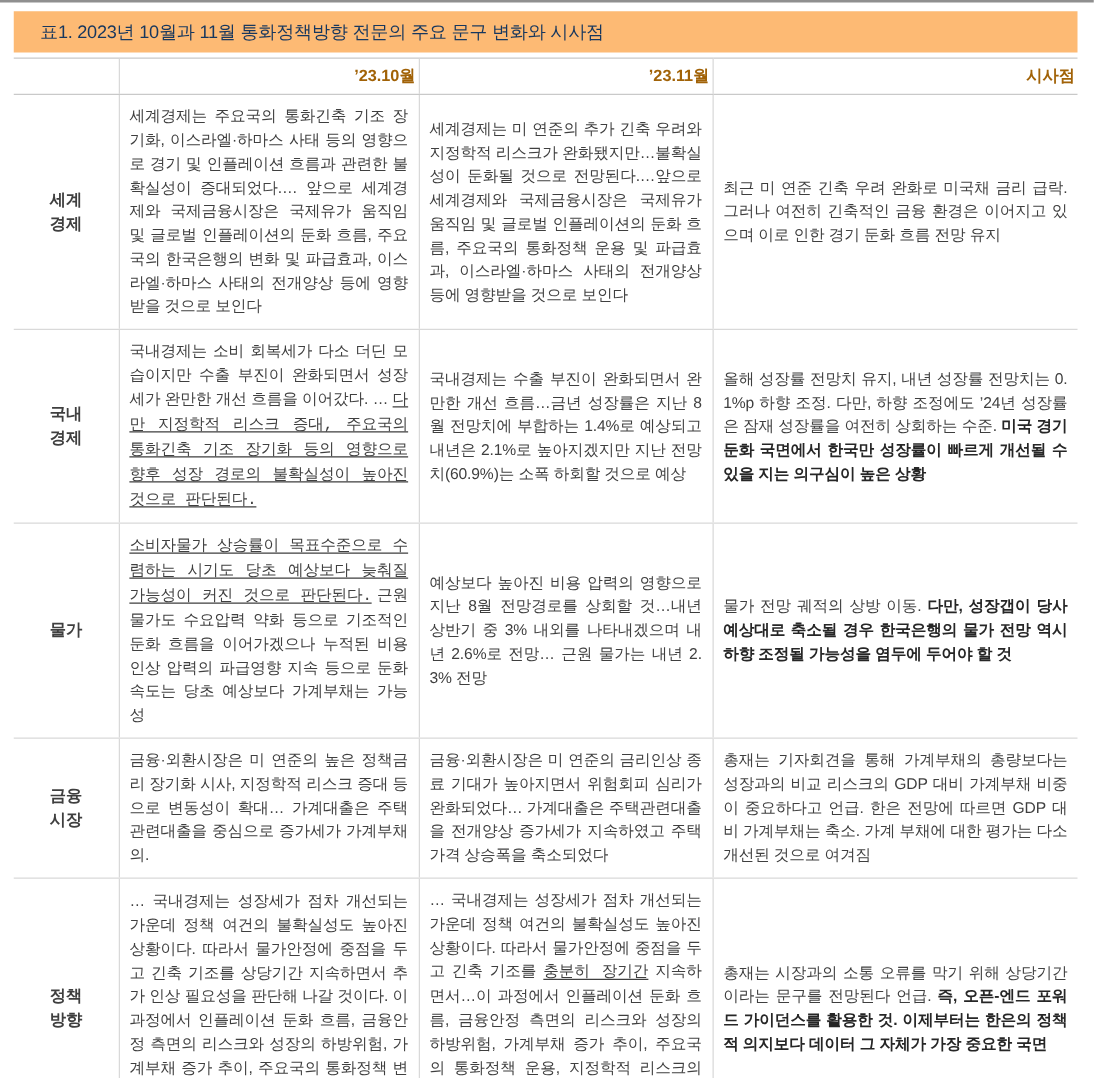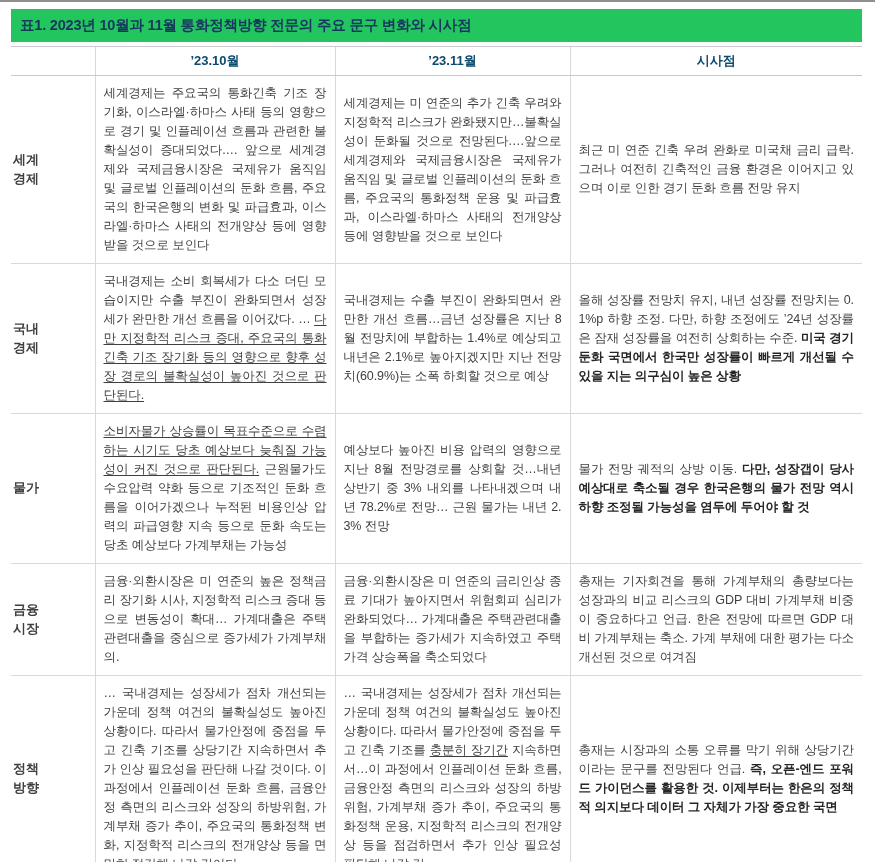--- a/index.html
+++ b/index.html
@@ -11,73 +11,73 @@
   body {
     width: 875px;
     min-height: 862px;
     box-sizing: border-box;
     border-top: 2px solid #8f8f8f;
   }
   .page {
     padding: 7px 13px 0 11px;
   }
   .title-bar {
-    background: #22c55e;
+    background: #fdba74;
     color: #17375e;
-    font-weight: bold;
+    font-weight: normal;
     font-size: 14.5px;
-    padding: 7px 10px 7px 9px;
+    padding: 7px 10px 7px 21px;
     letter-spacing: -0.2px;
     margin-bottom: 4px;
   }
   table.doc-table {
     border-collapse: collapse;
     table-layout: fixed;
     width: 851px;
     color: #3f3f3f;
     font-size: 12.5px;
   }
   col.c-label { width: 84px; }
   col.c-oct   { width: 240px; }
   col.c-nov   { width: 235px; }
   col.c-imp   { width: 292px; }
   th.header-cell {
     font-size: 13px;
     font-weight: bold;
-    color: #0c4a6e;
-    text-align: center;
+    color: #a16207;
+    text-align: right;
     padding: 5px 2px;
     border-top: 1px solid #c9c9c9;
     border-bottom: 1px solid #c9c9c9;
   }
   th.header-cell.vline { border-left: 1px solid #d9d9d9; }
   td.label-cell {
     font-weight: bold;
     color: #3f3f3f;
-    text-align: left;
+    text-align: center;
     vertical-align: middle;
     white-space: pre-line;
     line-height: 1.45;
     border-bottom: 1px solid #d9d9d9;
     padding: 4px 2px;
     font-size: 13px;
   }
   td.text-cell {
     border-left: 1px solid #d9d9d9;
     border-bottom: 1px solid #d9d9d9;
     vertical-align: middle;
     padding: 8px 8px;
     line-height: 1.52;
     text-align: justify;
     word-break: break-all;
     letter-spacing: -0.1px;
   }
   .seg { font-weight: normal; }
   .seg-bold { font-weight: bold; color: #262626; }
-  .seg-underline { text-decoration: underline; text-underline-offset: 2px; }
+  .seg-underline { text-decoration: underline; text-underline-offset: 2px; font-family: Liberation Mono, monospace; }
 </style>
 </head>
 <body>
 
 <div class="page">
   <div class="title-bar">표1. 2023년 10월과 11월 통화정책방향 전문의 주요 문구 변화와 시사점</div>
 
   <table class="doc-table">
     <colgroup>
       <col class="c-label">
@@ -104,28 +104,28 @@
         <tr>
           <td class="label-cell">국내
 경제</td>
           <td class="text-cell"><span class="seg">국내경제는 소비 회복세가 다소 더딘 모습이지만 수출 부진이 완화되면서 성장세가 완만한 개선 흐름을 이어갔다. … </span><span class="seg seg-underline">다만 지정학적 리스크 증대, 주요국의 통화긴축 기조 장기화 등의 영향으로 향후 성장 경로의 불확실성이 높아진 것으로 판단된다.</span></td>
           <td class="text-cell"><span class="seg">국내경제는 수출 부진이 완화되면서 완만한 개선 흐름…금년 성장률은 지난 8월 전망치에 부합하는 1.4%로 예상되고 내년은 2.1%로 높아지겠지만 지난 전망치(60.9%)는 소폭 하회할 것으로 예상</span></td>
           <td class="text-cell"><span class="seg">올해 성장률 전망치 유지, 내년 성장률 전망치는 0.1%p 하향 조정. 다만, 하향 조정에도 ’24년 성장률은 잠재 성장률을 여전히 상회하는 수준. </span><span class="seg seg-bold">미국 경기 둔화 국면에서 한국만 성장률이 빠르게 개선될 수 있을 지는 의구심이 높은 상황</span></td>
         </tr>
         <tr>
           <td class="label-cell">물가</td>
           <td class="text-cell"><span class="seg seg-underline">소비자물가 상승률이 목표수준으로 수렴하는 시기도 당초 예상보다 늦춰질 가능성이 커진 것으로 판단된다.</span><span class="seg"> 근원물가도 수요압력 약화 등으로 기조적인 둔화 흐름을 이어가겠으나 누적된 비용인상 압력의 파급영향 지속 등으로 둔화 속도는 당초 예상보다 가계부채는 가능성</span></td>
-          <td class="text-cell"><span class="seg">예상보다 높아진 비용 압력의 영향으로 지난 8월 전망경로를 상회할 것…내년 상반기 중 3% 내외를 나타내겠으며 내년 78.2%로 전망… 근원 물가는 내년 2.3% 전망</span></td>
+          <td class="text-cell"><span class="seg">예상보다 높아진 비용 압력의 영향으로 지난 8월 전망경로를 상회할 것…내년 상반기 중 3% 내외를 나타내겠으며 내년 2.6%로 전망… 근원 물가는 내년 2.3% 전망</span></td>
           <td class="text-cell"><span class="seg">물가 전망 궤적의 상방 이동. </span><span class="seg seg-bold">다만, 성장갭이 당사 예상대로 축소될 경우 한국은행의 물가 전망 역시 하향 조정될 가능성을 염두에 두어야 할 것</span></td>
         </tr>
         <tr>
           <td class="label-cell">금융
 시장</td>
           <td class="text-cell"><span class="seg">금융·외환시장은 미 연준의 높은 정책금리 장기화 시사, 지정학적 리스크 증대 등으로 변동성이 확대… 가계대출은 주택관련대출을 중심으로 증가세가 가계부채의.</span></td>
-          <td class="text-cell"><span class="seg">금융·외환시장은 미 연준의 금리인상 종료 기대가 높아지면서 위험회피 심리가 완화되었다… 가계대출은 주택관련대출을 부합하는 증가세가 지속하였고 주택가격 상승폭을 축소되었다</span></td>
+          <td class="text-cell"><span class="seg">금융·외환시장은 미 연준의 금리인상 종료 기대가 높아지면서 위험회피 심리가 완화되었다… 가계대출은 주택관련대출을 전개양상 증가세가 지속하였고 주택가격 상승폭을 축소되었다</span></td>
           <td class="text-cell"><span class="seg">총재는 기자회견을 통해 가계부채의 총량보다는 성장과의 비교 리스크의 GDP 대비 가계부채 비중이 중요하다고 언급. 한은 전망에 따르면 GDP 대비 가계부채는 축소. 가계 부채에 대한 평가는 다소 개선된 것으로 여겨짐</span></td>
         </tr>
         <tr>
           <td class="label-cell">정책
 방향</td>
           <td class="text-cell"><span class="seg">… 국내경제는 성장세가 점차 개선되는 가운데 정책 여건의 불확실성도 높아진 상황이다. 따라서 물가안정에 중점을 두고 긴축 기조를 상당기간 지속하면서 추가 인상 필요성을 판단해 나갈 것이다. 이 과정에서 인플레이션 둔화 흐름, 금융안정 측면의 리스크와 성장의 하방위험, 가계부채 증가 추이, 주요국의 통화정책 변화, 지정학적 리스크의 전개양상 등을 면밀히 점검해 나갈 것이다.</span></td>
           <td class="text-cell"><span class="seg">… 국내경제는 성장세가 점차 개선되는 가운데 정책 여건의 불확실성도 높아진 상황이다. 따라서 물가안정에 중점을 두고 긴축 기조를 </span><span class="seg seg-underline">충분히 장기간</span><span class="seg"> 지속하면서…이 과정에서 인플레이션 둔화 흐름, 금융안정 측면의 리스크와 성장의 하방위험, 가계부채 증가 추이, 주요국의 통화정책 운용, 지정학적 리스크의 전개양상 등을 점검하면서 추가 인상 필요성 판단해 나갈 것</span></td>
           <td class="text-cell"><span class="seg">총재는 시장과의 소통 오류를 막기 위해 상당기간이라는 문구를 전망된다 언급. </span><span class="seg seg-bold">즉, 오픈-엔드 포워드 가이던스를 활용한 것. 이제부터는 한은의 정책적 의지보다 데이터 그 자체가 가장 중요한 국면</span></td>
         </tr>
       </tbody>

